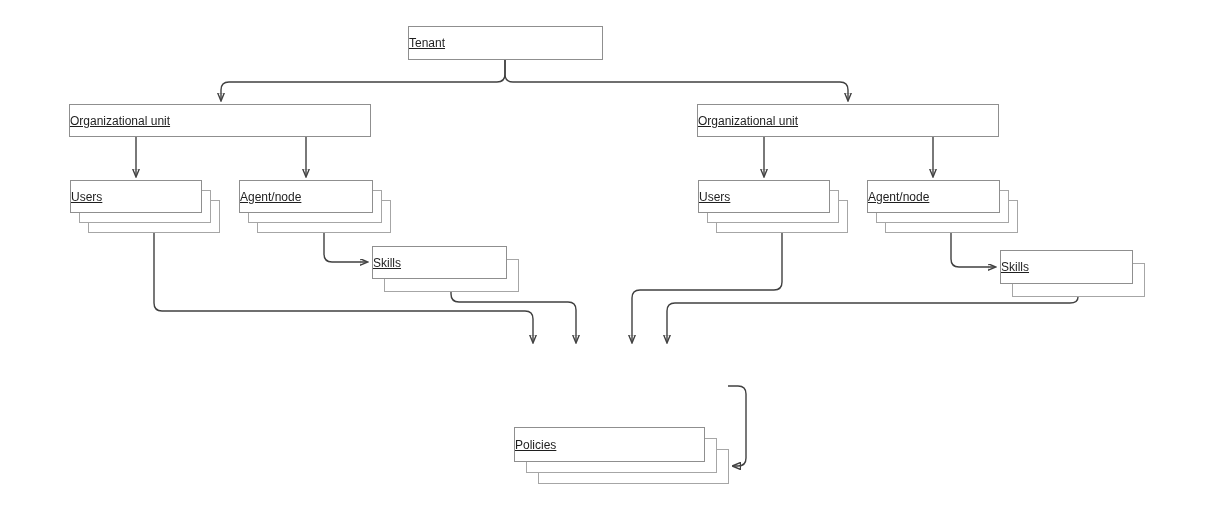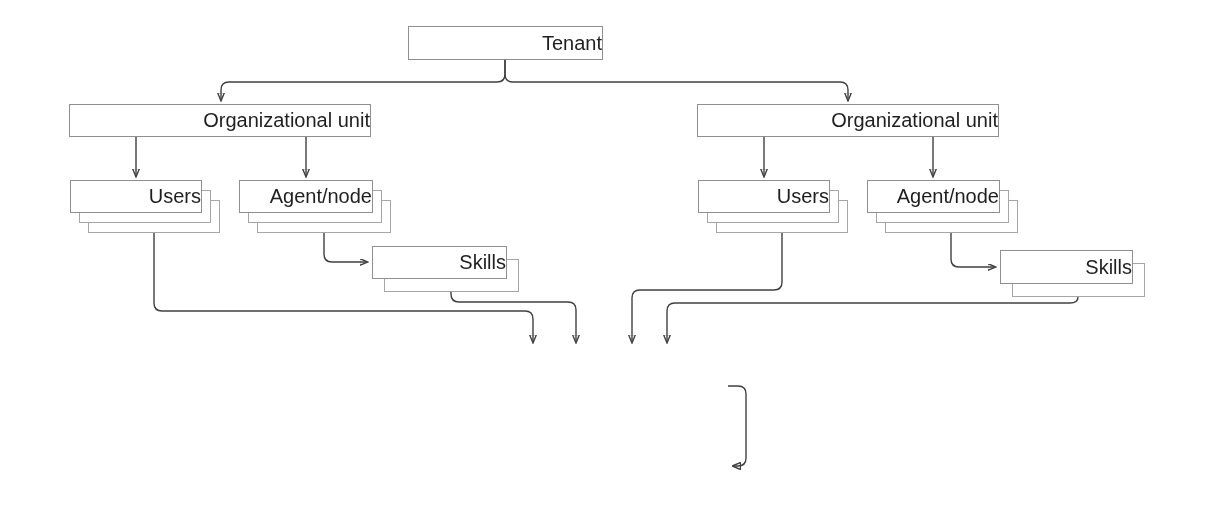--- a/index.html
+++ b/index.html
@@ -20,22 +20,22 @@
   svg.edges{position:absolute;left:0;top:0;width:1208px;height:513px;z-index:0;}
   svg.edges path{fill:none;stroke:var(--connector);stroke-width:1.4;}
   .node{position:absolute;z-index:1;}
   .node .sh,.node .face{
     position:absolute;left:0;top:0;width:100%;height:100%;
     background:#fff;border:1px solid var(--stack-border);
     box-sizing:border-box;
   }
   .node .face{
     border-color:var(--box-border);
-    display:flex;align-items:center;justify-content:flex-end;
-    font-size:20px;color:var(--text);white-space:nowrap;
+    display:flex;align-items:center;justify-content:flex-start;
+    font-size:12px;color:var(--text);white-space:nowrap;text-decoration:underline;
   }
   .stack-a{--dx:9px;--dy:10px;}
   .stack-b{--dx:12px;--dy:13px;}
   .stack-c{--dx:12px;--dy:11px;}
   .sh1{transform:translate(var(--dx),var(--dy));}
   .sh2{transform:translate(calc(var(--dx)*2),calc(var(--dy)*2));}
 </style>
 </head>
 <body>
 
@@ -120,14 +120,21 @@
   </div>
 
   <div class="node stack-b" style="left:1000px;top:250px;width:133px;height:34px">
     <div class="sh sh1"></div>
     <div class="face">
         <span>Skills</span>
       </div>
   </div>
 
 
+  <div class="node stack-c" style="left:514px;top:427px;width:191px;height:35px">
+    <div class="sh sh2"></div>
+    <div class="sh sh1"></div>
+    <div class="face">
+        <span>Policies</span>
+      </div>
+  </div>
 
 </div>
 
 </body></html>

